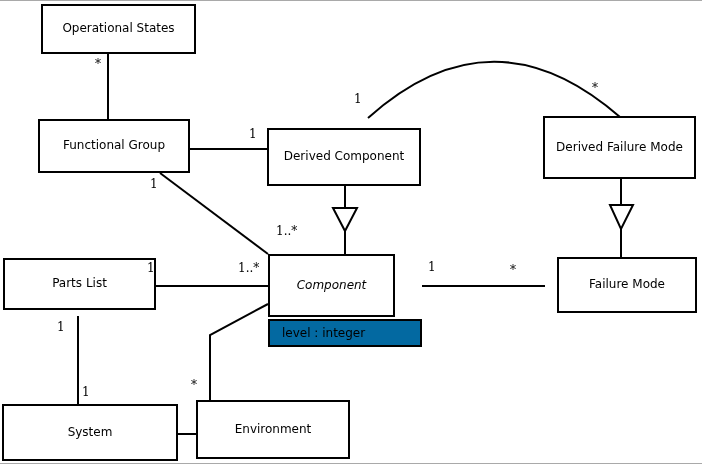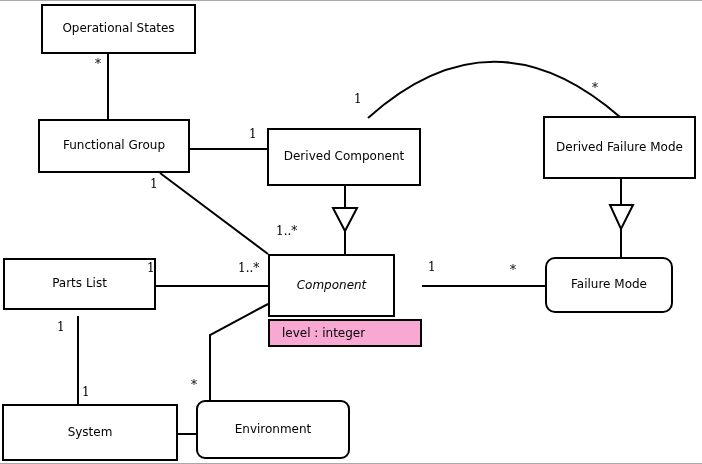--- a/index.html
+++ b/index.html
@@ -28,21 +28,21 @@
     display: flex;
     align-items: center;
     justify-content: center;
     font-size: 12px;
     text-align: center;
     line-height: 1.1;
   }
   .uml-attr {
     position: absolute;
     box-sizing: border-box;
-    background: #f9a8d4;
+    background: #0369a1;
     border: 2px solid #000000;
     display: flex;
     align-items: center;
     justify-content: flex-start;
     padding-left: 12px;
     font-size: 12px;
   }
   .mult {
     position: absolute;
     font-family: "DejaVu Serif", serif;
@@ -52,23 +52,23 @@
     white-space: nowrap;
   }
   
   #box-operational-states  { left: 41px;  top: 3px;   width: 155px; height: 50px; }
   #box-functional-group    { left: 38px;  top: 118px; width: 152px; height: 54px; }
   #box-derived-component   { left: 267px; top: 127px; width: 154px; height: 58px; }
   #box-derived-failure-mode{ left: 543px; top: 115px; width: 153px; height: 63px; }
   #box-parts-list          { left: 3px;   top: 257px; width: 153px; height: 52px; }
   #box-component           { left: 268px; top: 253px; width: 127px; height: 63px; font-style: italic; }
   #box-component-attr      { left: 268px; top: 318px; width: 154px; height: 28px; }
-  #box-failure-mode        { left: 545px; top: 256px; width: 128px; height: 56px; border-radius: 10px; }
+  #box-failure-mode        { left: 557px; top: 256px; width: 140px; height: 56px; }
   #box-system              { left: 2px;   top: 403px; width: 176px; height: 57px; }
-  #box-environment         { left: 196px; top: 399px; width: 154px; height: 59px; border-radius: 9px; }
+  #box-environment         { left: 196px; top: 399px; width: 154px; height: 59px; }
   
   #m-opstates-fg-star { left: 95px;  top: 57px;  }
   #m-fg-dcomp-1       { left: 249px; top: 127px; }
   #m-fg-comp-1        { left: 150px; top: 177px; }
   #m-fg-comp-1star    { left: 276px; top: 224px; }
   #m-dcomp-dfm-1      { left: 354px; top: 92px;  }
   #m-dcomp-dfm-star   { left: 592px; top: 81px;  }
   #m-pl-comp-1        { left: 147px; top: 261px; }
   #m-pl-comp-1star    { left: 238px; top: 261px; }
   #m-comp-fm-1        { left: 428px; top: 260px; }

